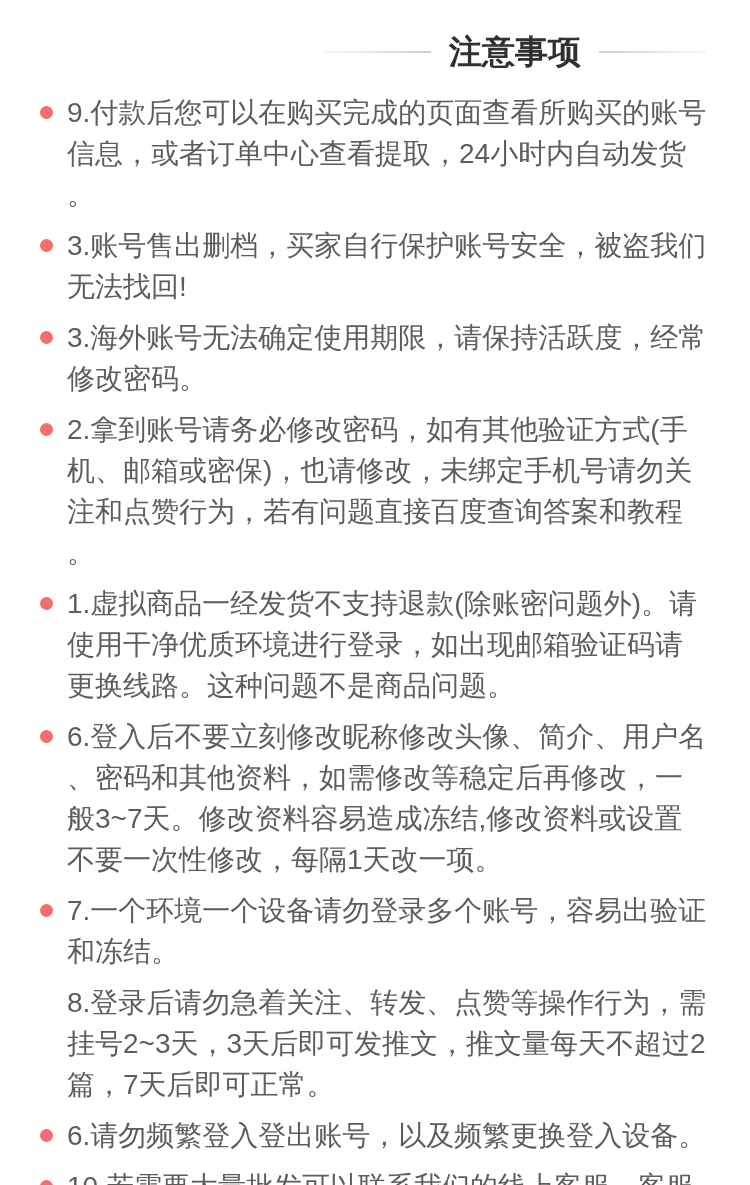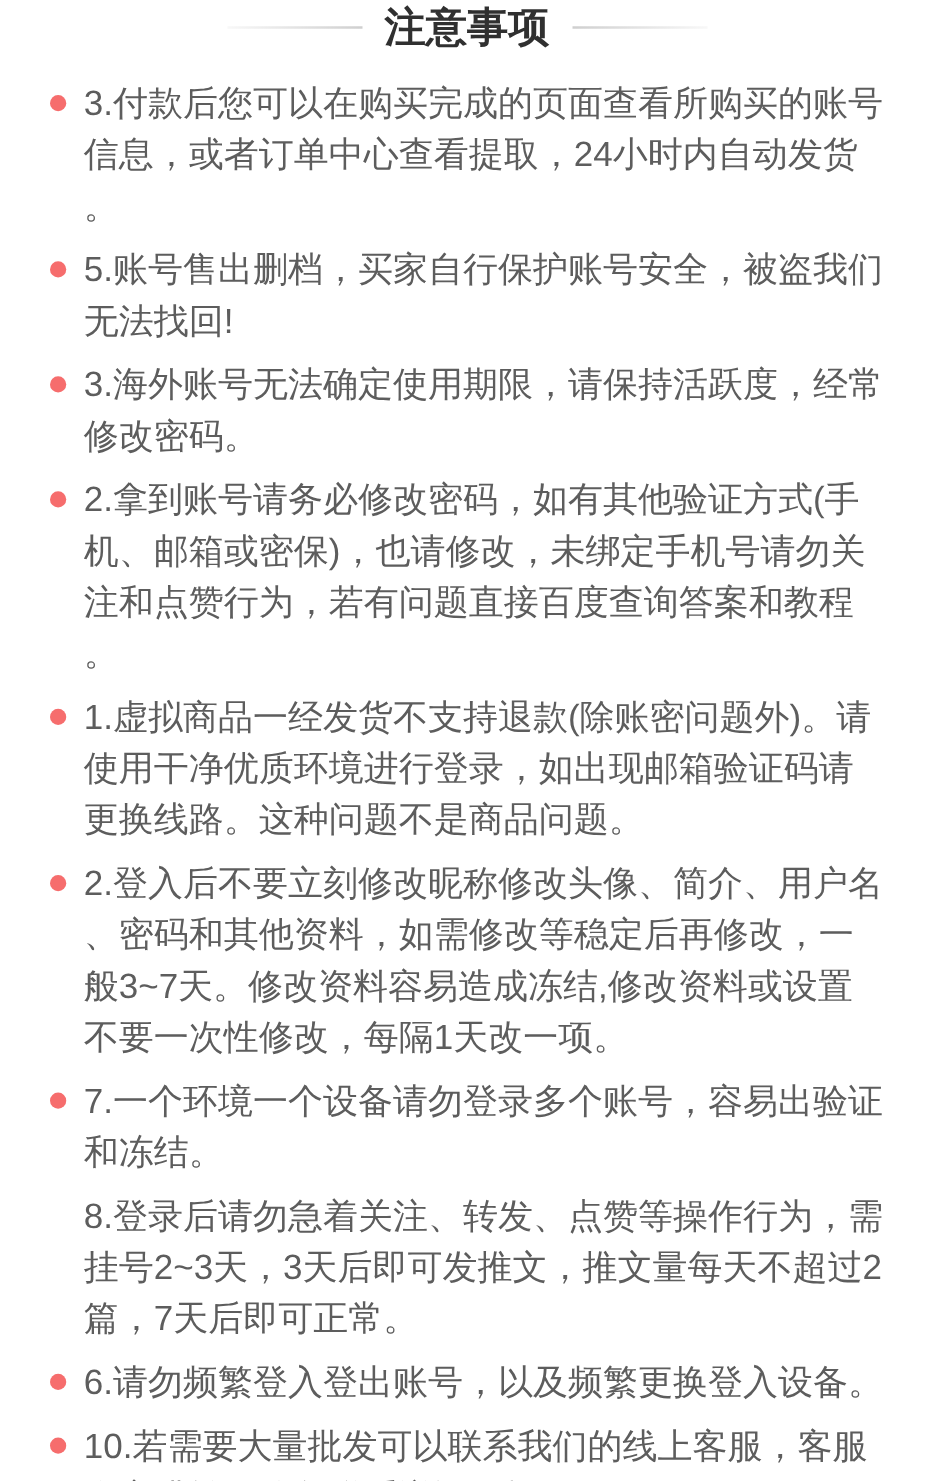--- a/index.html
+++ b/index.html
@@ -9,23 +9,24 @@
     overflow: hidden;
     font-family: "Liberation Sans", "DejaVu Sans", sans-serif;
   }
   .page {
     width: 750px;
     height: 1185px;
     padding: 0 43px 0 40px;
   }
   
   .title-row {
+    margin-top: 30px;
     display: flex;
     align-items: center;
-    justify-content: center;
+    justify-content: flex-end;
     gap: 18px;
     height: 44px;
   }
   .title-line {
     width: 108px;
     height: 2px;
     flex: none;
   }
   .title-line.left {
     background: linear-gradient(to left, #cfcfcf, rgba(207,207,207,0.15));
@@ -78,46 +79,46 @@
   <div class="title-row">
     <span class="title-line left"></span>
     <h1 class="page-title">注意事项</h1>
     <span class="title-line right"></span>
   </div>
 
   <div class="notice-list">
 
     <div class="item">
       <span class="bullet"></span>
-      <p class="text">3.付款后您可以在购买完成的页面查看所购买的账号信息，或者订单中心查看提取，24小时内自动发货。</p>
+      <p class="text">9.付款后您可以在购买完成的页面查看所购买的账号信息，或者订单中心查看提取，24小时内自动发货。</p>
     </div>
 
     <div class="item">
       <span class="bullet"></span>
-      <p class="text">5.账号售出删档，买家自行保护账号安全，被盗我们无法找回!</p>
+      <p class="text">3.账号售出删档，买家自行保护账号安全，被盗我们无法找回!</p>
     </div>
 
     <div class="item">
       <span class="bullet"></span>
       <p class="text">3.海外账号无法确定使用期限，请保持活跃度，经常修改密码。</p>
     </div>
 
     <div class="item">
       <span class="bullet"></span>
       <p class="text">2.拿到账号请务必修改密码，如有其他验证方式(手机、邮箱或密保)，也请修改，未绑定手机号请勿关注和点赞行为，若有问题直接百度查询答案和教程。</p>
     </div>
 
     <div class="item">
       <span class="bullet"></span>
       <p class="text">1.虚拟商品一经发货不支持退款(除账密问题外)。请使用干净优质环境进行登录，如出现邮箱验证码请更换线路。这种问题不是商品问题。</p>
     </div>
 
     <div class="item">
       <span class="bullet"></span>
-      <p class="text">2.登入后不要立刻修改昵称修改头像、简介、用户名、密码和其他资料，如需修改等稳定后再修改，一般3~7天。修改资料容易造成冻结,修改资料或设置不要一次性修改，每隔1天改一项。</p>
+      <p class="text">6.登入后不要立刻修改昵称修改头像、简介、用户名、密码和其他资料，如需修改等稳定后再修改，一般3~7天。修改资料容易造成冻结,修改资料或设置不要一次性修改，每隔1天改一项。</p>
     </div>
 
     <div class="item">
       <span class="bullet"></span>
       <p class="text">7.一个环境一个设备请勿登录多个账号，容易出验证和冻结。</p>
     </div>
 
     <div class="item no-bullet">
       <span class="bullet"></span>
       <p class="text">8.登录后请勿急着关注、转发、点赞等操作行为，需挂号2~3天，3天后即可发推文，推文量每天不超过2篇，7天后即可正常。</p>

